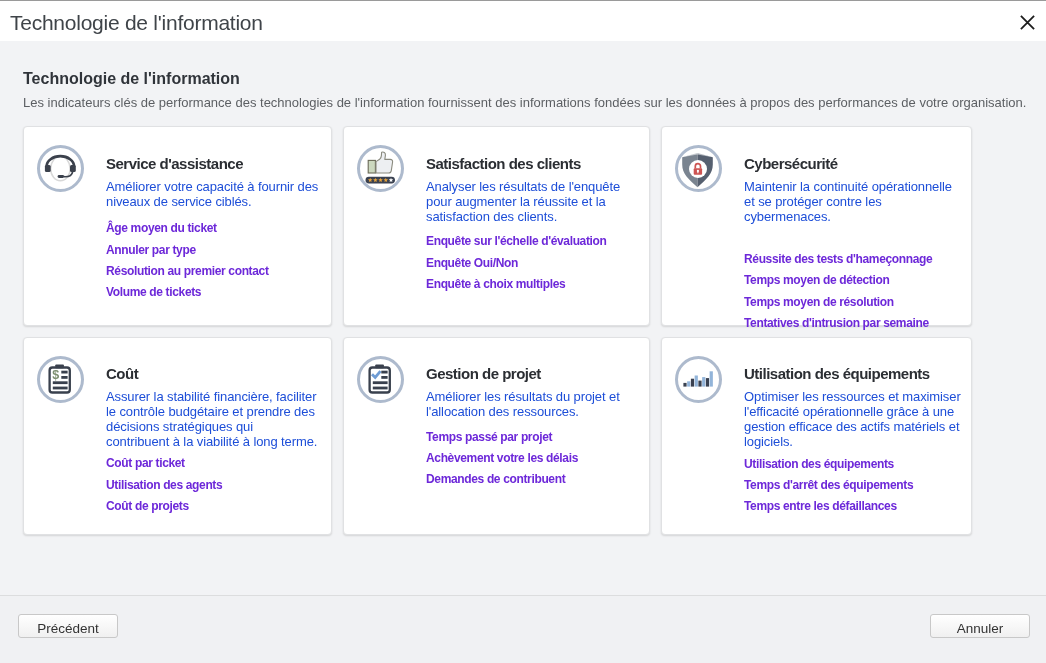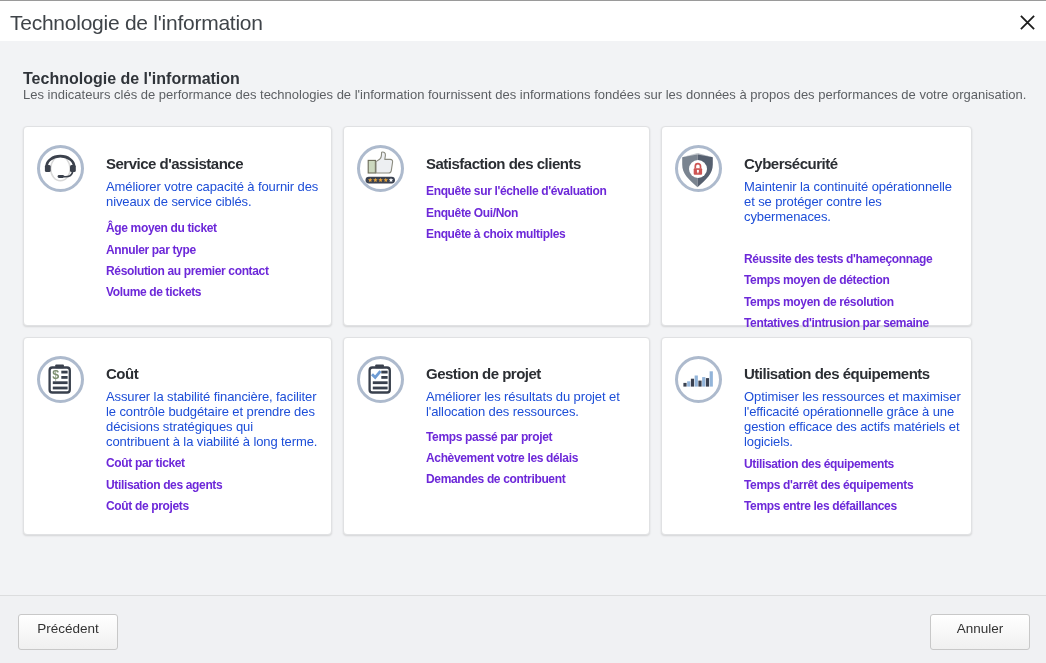--- a/index.html
+++ b/index.html
@@ -4,37 +4,37 @@
 <style>
   * { margin:0; padding:0; box-sizing:border-box; }
   html,body { width:1046px; height:663px; overflow:hidden; }
   body { font-family:"Liberation Sans", sans-serif; background:#f2f3f5; position:relative; }
   .titlebar { position:absolute; left:0; top:0; width:1046px; height:41px; background:#fff;
     border-top:1px solid #9a9a9a; }
   .titlebar h1 { position:absolute; left:10px; top:10px; font-size:21px; font-weight:400; color:#3f4449; letter-spacing:-0.25px; }
   .closex { position:absolute; left:1019.5px; top:13.5px; width:15px; height:15px; }
   .content { position:absolute; left:0; top:43px; width:1046px; height:552px; }
   h2 { position:absolute; left:23px; top:28px; font-size:16px; font-weight:700; color:#30343a; line-height:16px; }
-  p.desc { position:absolute; left:23px; top:44px; font-size:13px; color:#5c5f63; white-space:nowrap; line-height:15px; }
+  p.desc { position:absolute; left:23px; top:52px; font-size:13px; color:#5c5f63; white-space:nowrap; line-height:15px; }
   .grid { position:absolute; left:23px; top:83px; display:grid;
     grid-template-columns:309px 307px 311px; grid-template-rows:200px 198px; gap:11px 11px; }
   .card { background:#fff; border:1px solid #e0e1e3; border-radius:4px; position:relative;
     box-shadow:0 1px 2px rgba(0,0,0,0.13); }
   .ic { position:absolute; left:13px; top:18px; width:47px; height:47px; border:3px solid #adbacd;
     border-radius:50%; background:#fff; }
   .ic svg { position:absolute; left:-3px; top:-3px; }
   .tx { position:absolute; left:82px; top:15px; width:215px; }
   .tx h3 { font-size:15px; font-weight:700; color:#2b2e33; margin-top:12px; line-height:20px; letter-spacing:-0.5px; }
   .tx p { font-size:13px; color:#1d4ed8; line-height:15px; margin-top:5px; letter-spacing:-0.1px; white-space:nowrap; }
   .lk { margin-top:9.5px; }
   .r2 .tx h3 { margin-top:10.5px; }
   .lk a { display:block; font-size:12px; font-weight:700; color:#6d28d9; text-decoration:none; line-height:21.25px; letter-spacing:-0.35px; white-space:nowrap; }
   .footer { position:absolute; left:0; top:595px; width:1046px; height:68px; background:#f0f1f3;
     border-top:1px solid #dcddde; }
-  .btn { position:absolute; top:18px; width:100px; height:36px; border:1px solid #c8c8c8; border-radius:3px;
+  .btn { position:absolute; top:18px; width:100px; height:24px; border:1px solid #c8c8c8; border-radius:3px;
     background:linear-gradient(#ffffff,#f0f0f0); font-size:13.5px; color:#333; text-align:center; line-height:28px; }
   .btn.prev { left:18px; }
   .btn.cancel { left:930px; }
 </style>
 </head>
 <body>
 <div class="content">
   <h2>Technologie de l'information</h2>
   <p class="desc">Les indicateurs clés de performance des technologies de l'information fournissent des informations fondées sur les données à propos des performances de votre organisation.</p>
   <div class="grid">
@@ -68,20 +68,21 @@
             <rect x="8.5" y="31.7" width="29.5" height="6.8" rx="3.4" fill="#3a4150"></rect>
             <polygon points="13.20,32.75 13.82,34.24 15.43,34.37 14.21,35.43 14.58,37.00 13.20,36.16 11.82,37.00 12.19,35.43 10.97,34.37 12.58,34.24" fill="#e7a33c"></polygon>
             <polygon points="18.40,32.75 19.02,34.24 20.63,34.37 19.41,35.43 19.78,37.00 18.40,36.16 17.02,37.00 17.39,35.43 16.17,34.37 17.78,34.24" fill="#e7a33c"></polygon>
             <polygon points="23.60,32.75 24.22,34.24 25.83,34.37 24.61,35.43 24.98,37.00 23.60,36.16 22.22,37.00 22.59,35.43 21.37,34.37 22.98,34.24" fill="#e7a33c"></polygon>
             <polygon points="28.80,32.75 29.42,34.24 31.03,34.37 29.81,35.43 30.18,37.00 28.80,36.16 27.42,37.00 27.79,35.43 26.57,34.37 28.18,34.24" fill="#e7a33c"></polygon>
             <polygon points="34.00,32.75 34.62,34.24 36.23,34.37 35.01,35.43 35.38,37.00 34.00,36.16 32.62,37.00 32.99,35.43 31.77,34.37 33.38,34.24" fill="#ffffff"></polygon>
           </svg>
         </div>
       <div class="tx">
         <h3>Satisfaction des clients</h3>
+        <p>Analyser les résultats de l'enquête<br>pour augmenter la réussite et la<br>satisfaction des clients.</p>
         <div class="lk" style="margin-top:7.3px">
             <a>Enquête sur l'échelle d'évaluation</a>
             <a>Enquête Oui/Non</a>
             <a>Enquête à choix multiples</a>
           </div>
       </div>
     </div>
     <div class="card">
       <div class="ic">
           <svg width="47" height="47" viewBox="0 0 47 47">

